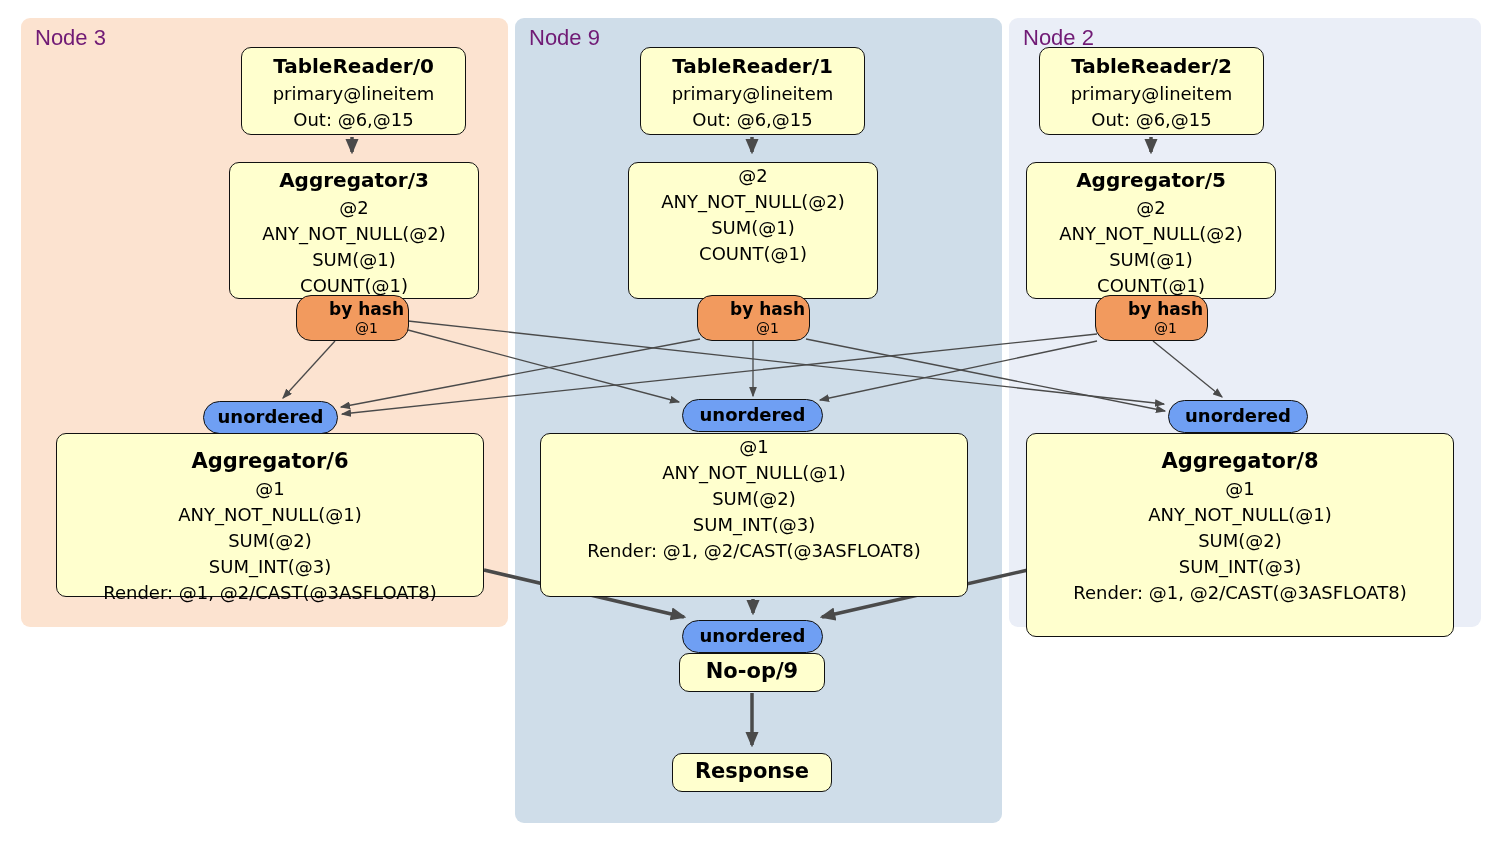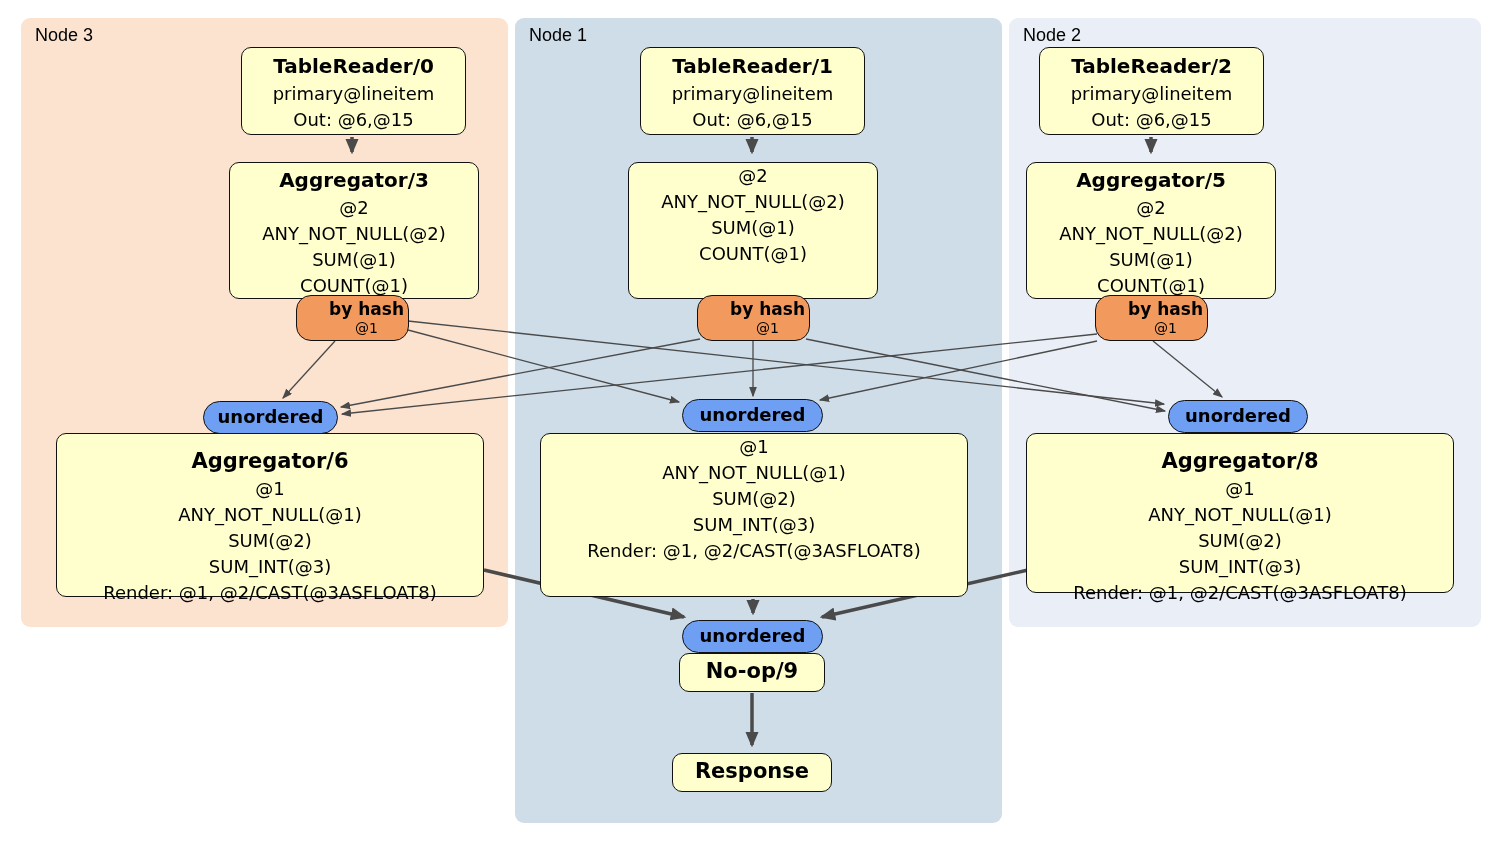--- a/index.html
+++ b/index.html
@@ -7,21 +7,21 @@
     position:relative;width:1504px;height:842px;background:#ffffff;overflow:hidden;
     font-family:"DejaVu Sans",sans-serif;color:#000;
   }
   
   .panel{position:absolute;border-radius:9px;}
   #panel-node3{left:21px;top:18px;width:487px;height:609px;background:var(--panel-node3,#fce3d0);}
   #panel-node1{left:515px;top:18px;width:487px;height:805px;background:var(--panel-node1,#cfdde9);}
   #panel-node2{left:1009px;top:18px;width:472px;height:609px;background:var(--panel-node2,#eaeef7);}
   .plabel{
     position:absolute;left:14px;top:7px;font-family:"Liberation Sans",sans-serif;
-    font-size:18px;color:#000000;
+    font-size:22px;color:#701a75;
   }
   
   #edges{position:absolute;left:0;top:0;pointer-events:none;}
   .thin line{stroke:var(--edge,#4a4a4a);stroke-width:1.3;marker-end:url(#mthin);}
   .thick line{stroke:var(--edge,#4a4a4a);stroke-width:3.5;marker-end:url(#mthick);}
   #mthin path,#mthick path{fill:var(--edge,#4a4a4a);}
   
   .nbox{
     position:absolute;box-sizing:border-box;background:var(--box-fill,#ffffce);
     border:1.6px solid #111;border-radius:10px;text-align:center;
@@ -50,21 +50,21 @@
 </style>
 </head>
 <body>
 
 <div id="stage">
 
   <div class="panel" id="panel-node3">
     <div class="plabel">Node 3</div>
   </div>
   <div class="panel" id="panel-node1">
-    <div class="plabel">Node 1</div>
+    <div class="plabel">Node 9</div>
   </div>
   <div class="panel" id="panel-node2">
     <div class="plabel">Node 2</div>
   </div>
 
   <svg id="edges" width="1504" height="842" viewBox="0 0 1504 842">
     <defs>
       <marker id="mthin" markerWidth="8" markerHeight="6" refX="7" refY="3" orient="auto" markerUnits="strokeWidth">
         <path d="M0,0 L8,3 L0,6 Z"></path>
       </marker>
@@ -156,21 +156,21 @@
     <div class="line">SUM_INT(@3)</div>
     <div class="line">Render: @1, @2/CAST(@3ASFLOAT8)</div>
   </div>
   <div class="nbox agg2" style="left:540px;top:433px;width:428px;height:164px">
     <div class="line">@1</div>
     <div class="line">ANY_NOT_NULL(@1)</div>
     <div class="line">SUM(@2)</div>
     <div class="line">SUM_INT(@3)</div>
     <div class="line">Render: @1, @2/CAST(@3ASFLOAT8)</div>
   </div>
-  <div class="nbox agg2" style="left:1026px;top:433px;width:428px;height:160px">
+  <div class="nbox agg2" style="left:1026px;top:433px;width:428px;height:204px">
     <div class="title">Aggregator/8</div>
     <div class="line">@1</div>
     <div class="line">ANY_NOT_NULL(@1)</div>
     <div class="line">SUM(@2)</div>
     <div class="line">SUM_INT(@3)</div>
     <div class="line">Render: @1, @2/CAST(@3ASFLOAT8)</div>
   </div>
 
   <div class="pill" style="left:682px;top:620px;width:141px">unordered</div>
 

